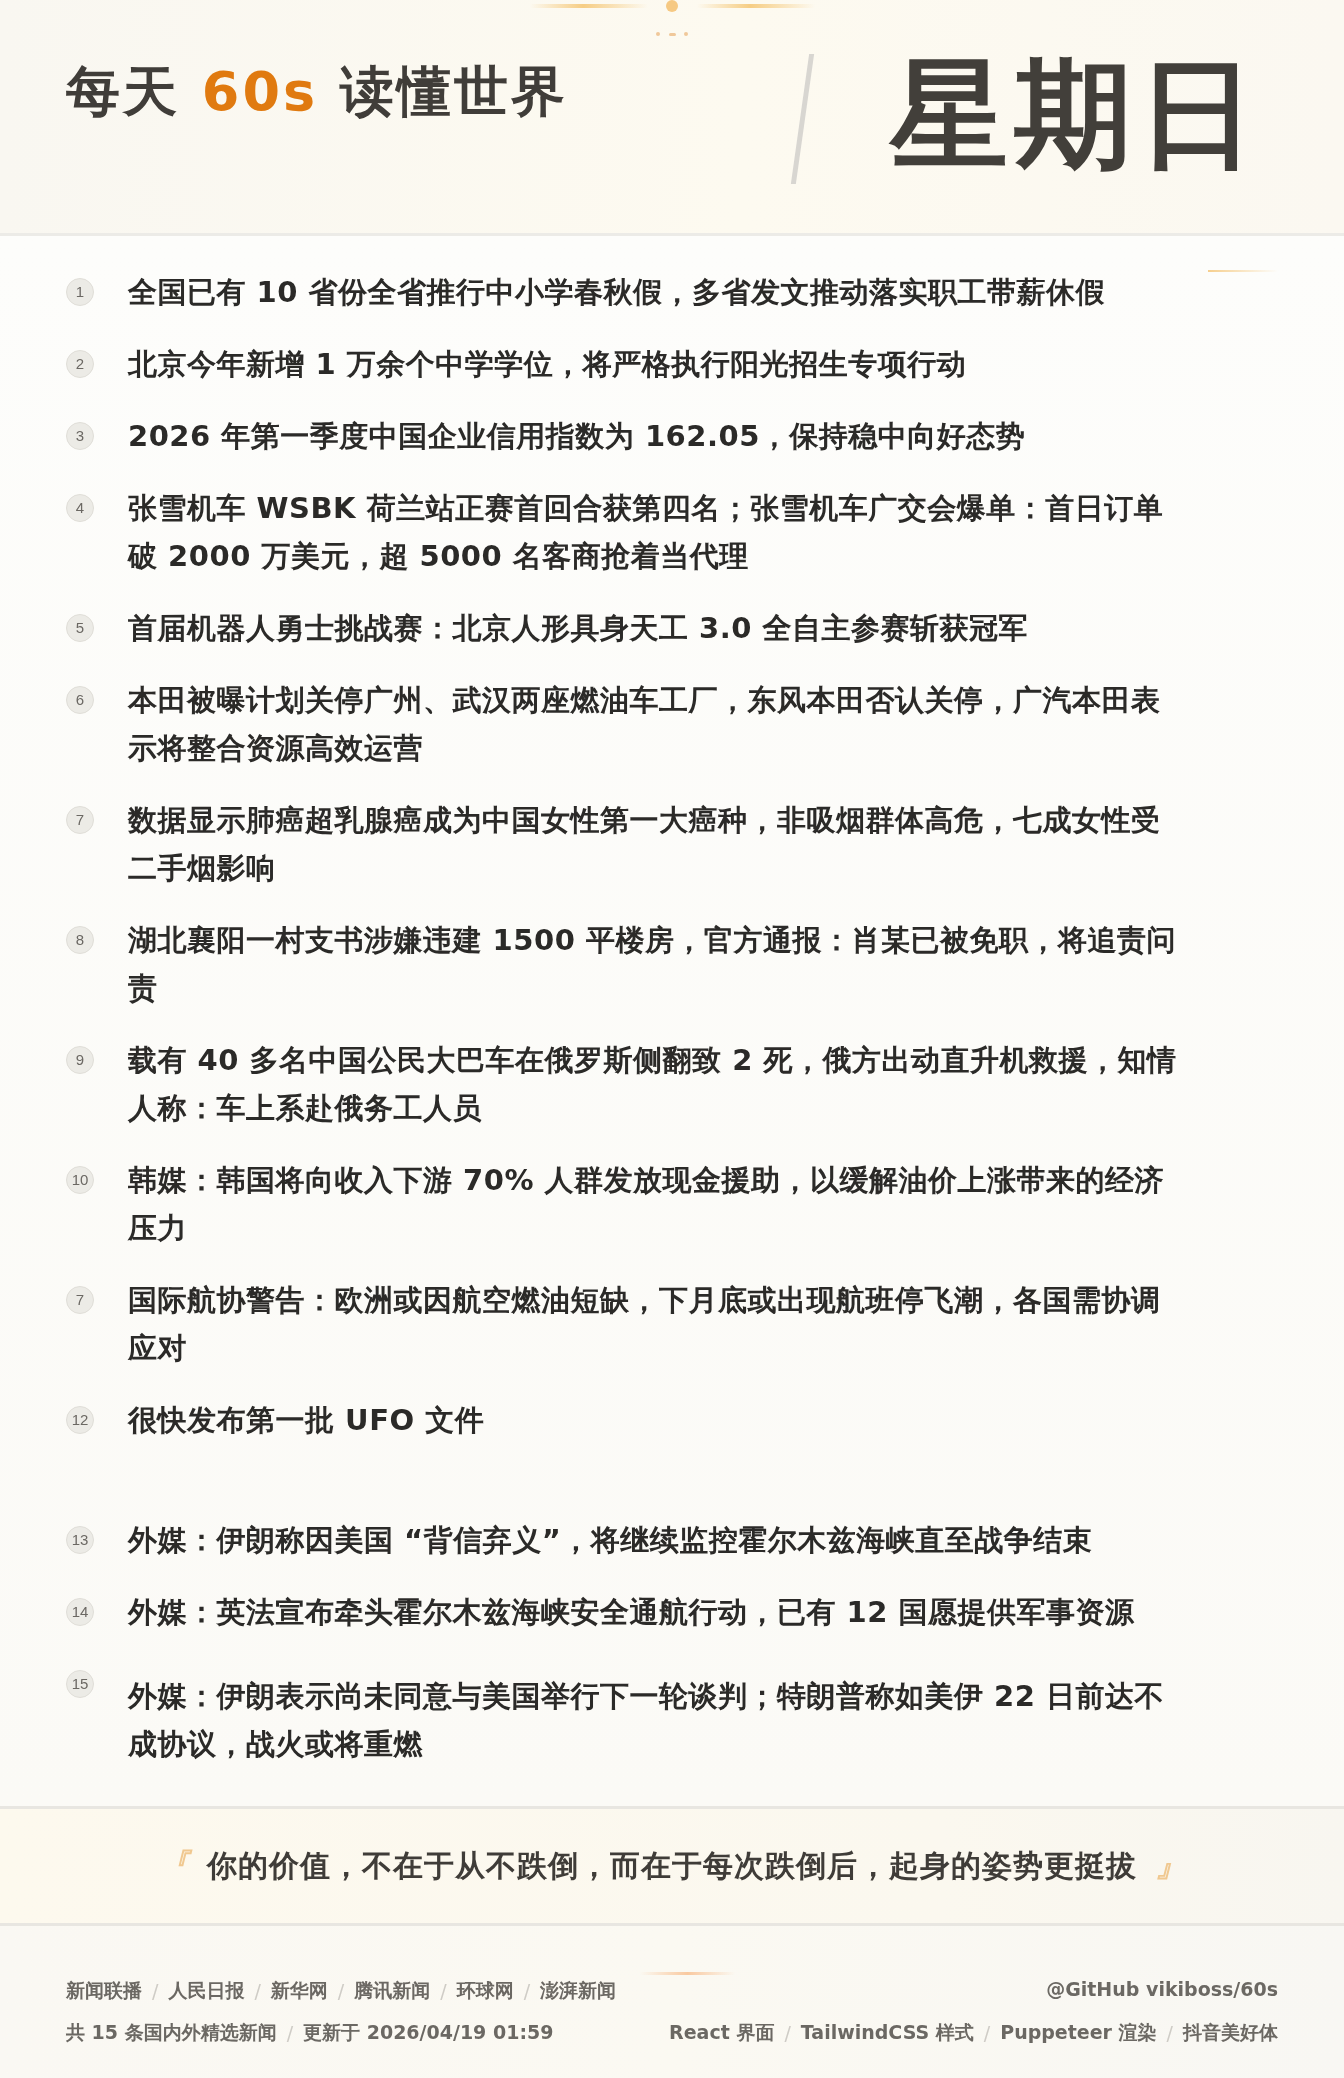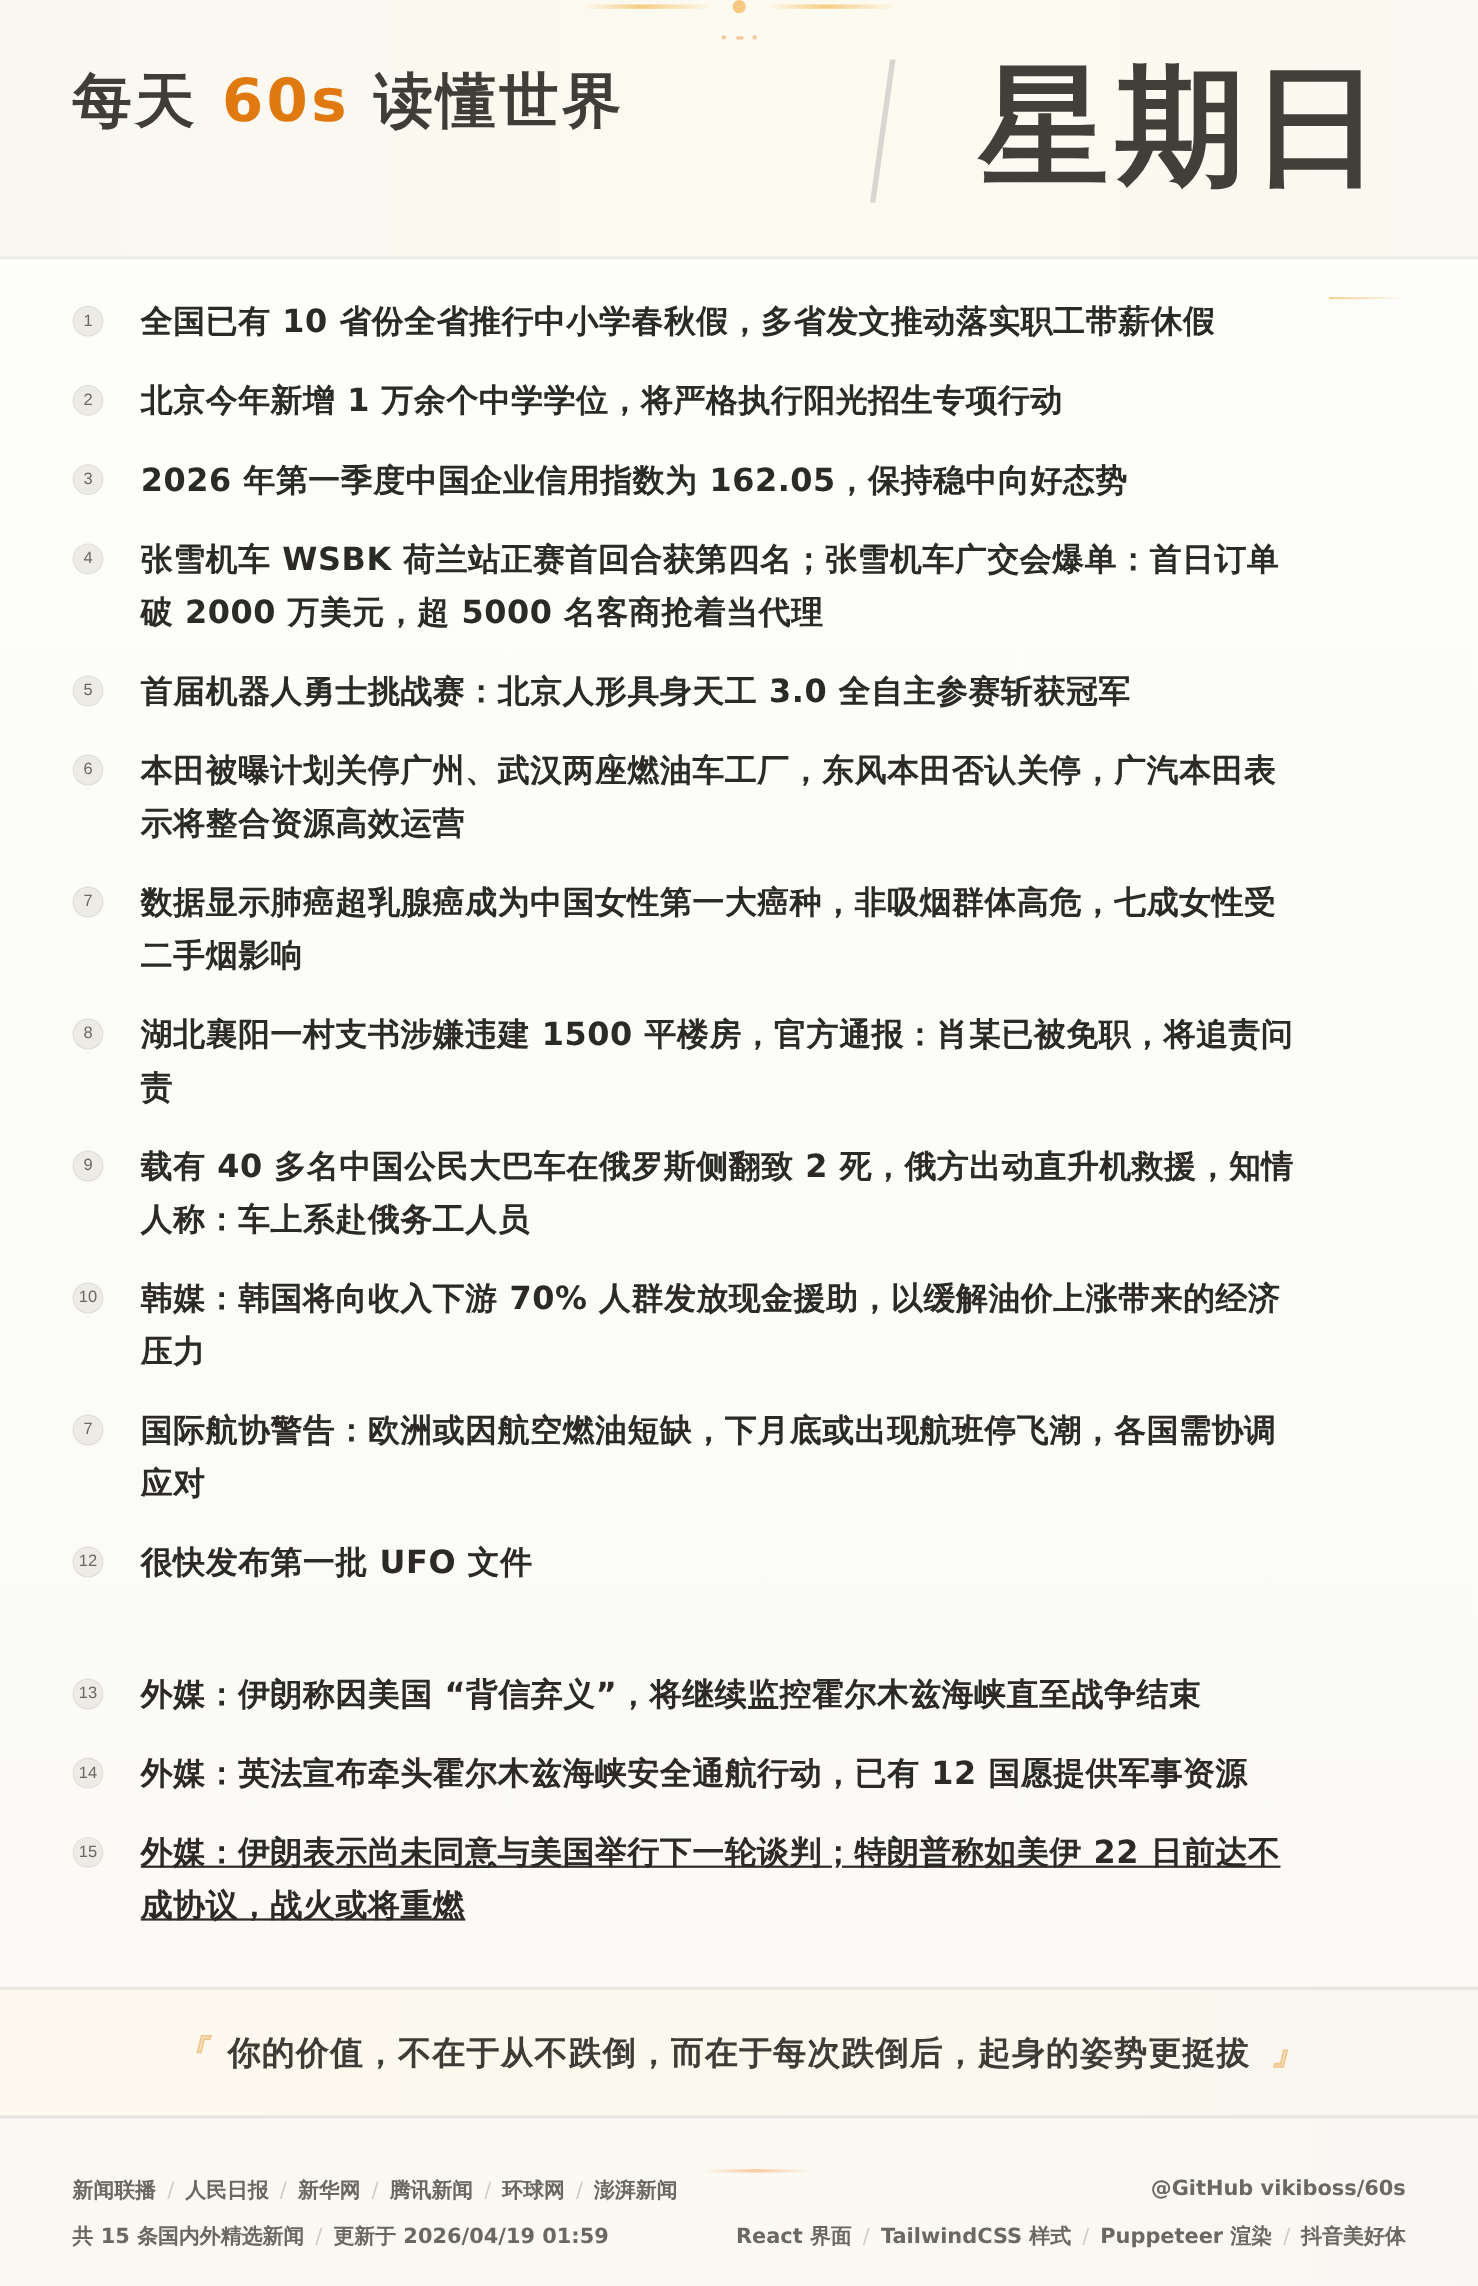--- a/index.html
+++ b/index.html
@@ -229,21 +229,21 @@
         </div>
       </li>
       <li class="news-item" style="top: 1352px;">
         <span class="badge" style="top: 10px;">14</span>
         <div class="news-text" style="top: 0px;">
           <div>外媒：英法宣布牵头霍尔木兹海峡安全通航行动，已有 12 国愿提供军事资源</div>
         </div>
       </li>
       <li class="news-item" style="top: 1424px;">
         <span class="badge" style="top: 10px;">15</span>
-        <div class="news-text" style="top: 0px; text-decoration: underline;">
+        <div class="news-text" style="top: 12px;">
           <div>外媒：伊朗表示尚未同意与美国举行下一轮谈判；特朗普称如美伊 22 日前达不</div>
           <div>成协议，战火或将重燃</div>
         </div>
       </li>
     </ol>
 </main>
 
 <section class="quote">
   <span class="quote-mark">『</span>
   <span class="quote-text">你的价值，不在于从不跌倒，而在于每次跌倒后，起身的姿势更挺拔</span>

